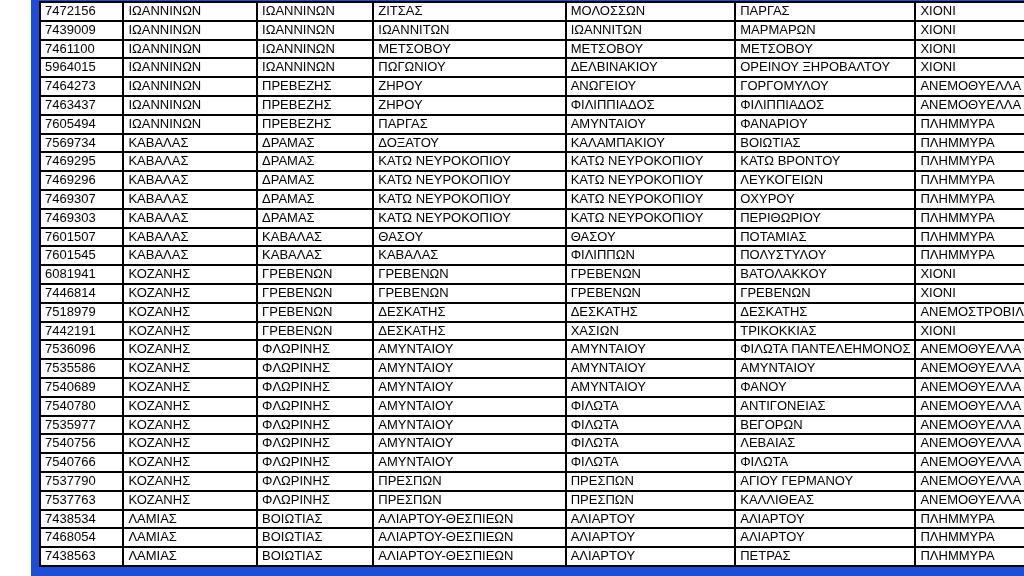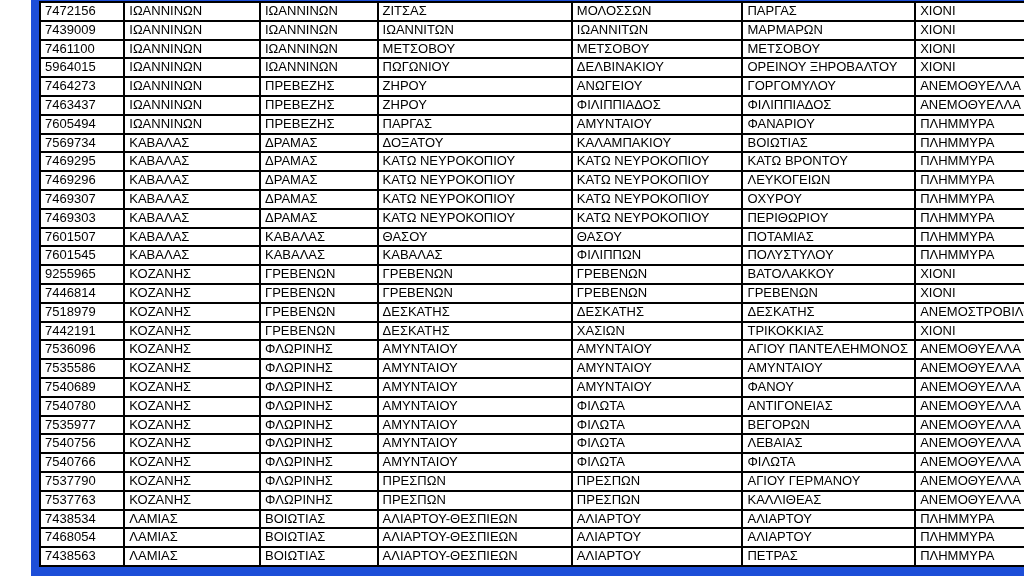--- a/index.html
+++ b/index.html
@@ -182,21 +182,21 @@
         <tr>
           <td>7601545</td>
           <td>ΚΑΒΑΛΑΣ</td>
           <td>ΚΑΒΑΛΑΣ</td>
           <td>ΚΑΒΑΛΑΣ</td>
           <td>ΦΙΛΙΠΠΩΝ</td>
           <td>ΠΟΛΥΣΤΥΛΟΥ</td>
           <td>ΠΛΗΜΜΥΡΑ</td>
         </tr>
         <tr>
-          <td>9255965</td>
+          <td>6081941</td>
           <td>ΚΟΖΑΝΗΣ</td>
           <td>ΓΡΕΒΕΝΩΝ</td>
           <td>ΓΡΕΒΕΝΩΝ</td>
           <td>ΓΡΕΒΕΝΩΝ</td>
           <td>ΒΑΤΟΛΑΚΚΟΥ</td>
           <td>ΧΙΟΝΙ</td>
         </tr>
         <tr>
           <td>7446814</td>
           <td>ΚΟΖΑΝΗΣ</td>
@@ -223,21 +223,21 @@
           <td>ΧΑΣΙΩΝ</td>
           <td>ΤΡΙΚΟΚΚΙΑΣ</td>
           <td>ΧΙΟΝΙ</td>
         </tr>
         <tr>
           <td>7536096</td>
           <td>ΚΟΖΑΝΗΣ</td>
           <td>ΦΛΩΡΙΝΗΣ</td>
           <td>ΑΜΥΝΤΑΙΟΥ</td>
           <td>ΑΜΥΝΤΑΙΟΥ</td>
-          <td>ΑΓΙΟΥ ΠΑΝΤΕΛΕΗΜΟΝΟΣ</td>
+          <td>ΦΙΛΩΤΑ ΠΑΝΤΕΛΕΗΜΟΝΟΣ</td>
           <td>ΑΝΕΜΟΘΥΕΛΛΑ</td>
         </tr>
         <tr>
           <td>7535586</td>
           <td>ΚΟΖΑΝΗΣ</td>
           <td>ΦΛΩΡΙΝΗΣ</td>
           <td>ΑΜΥΝΤΑΙΟΥ</td>
           <td>ΑΜΥΝΤΑΙΟΥ</td>
           <td>ΑΜΥΝΤΑΙΟΥ</td>
           <td>ΑΝΕΜΟΘΥΕΛΛΑ</td>

